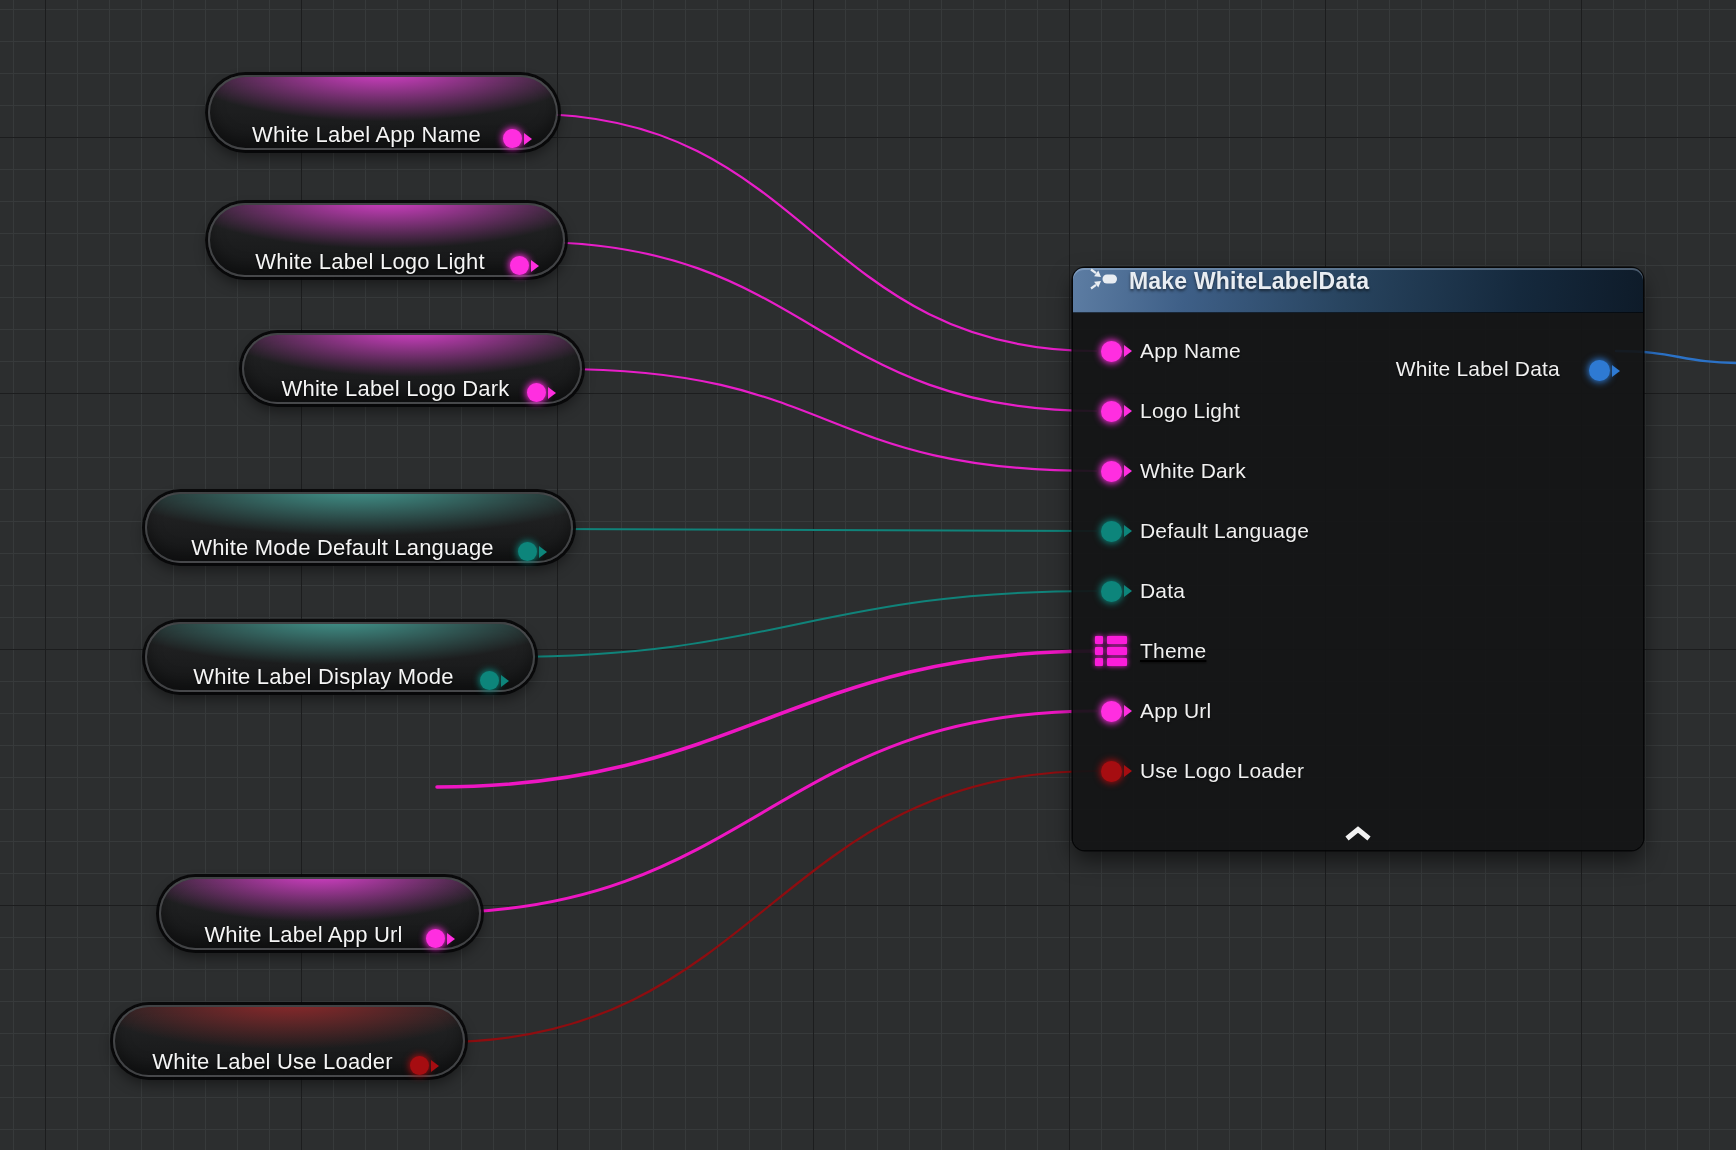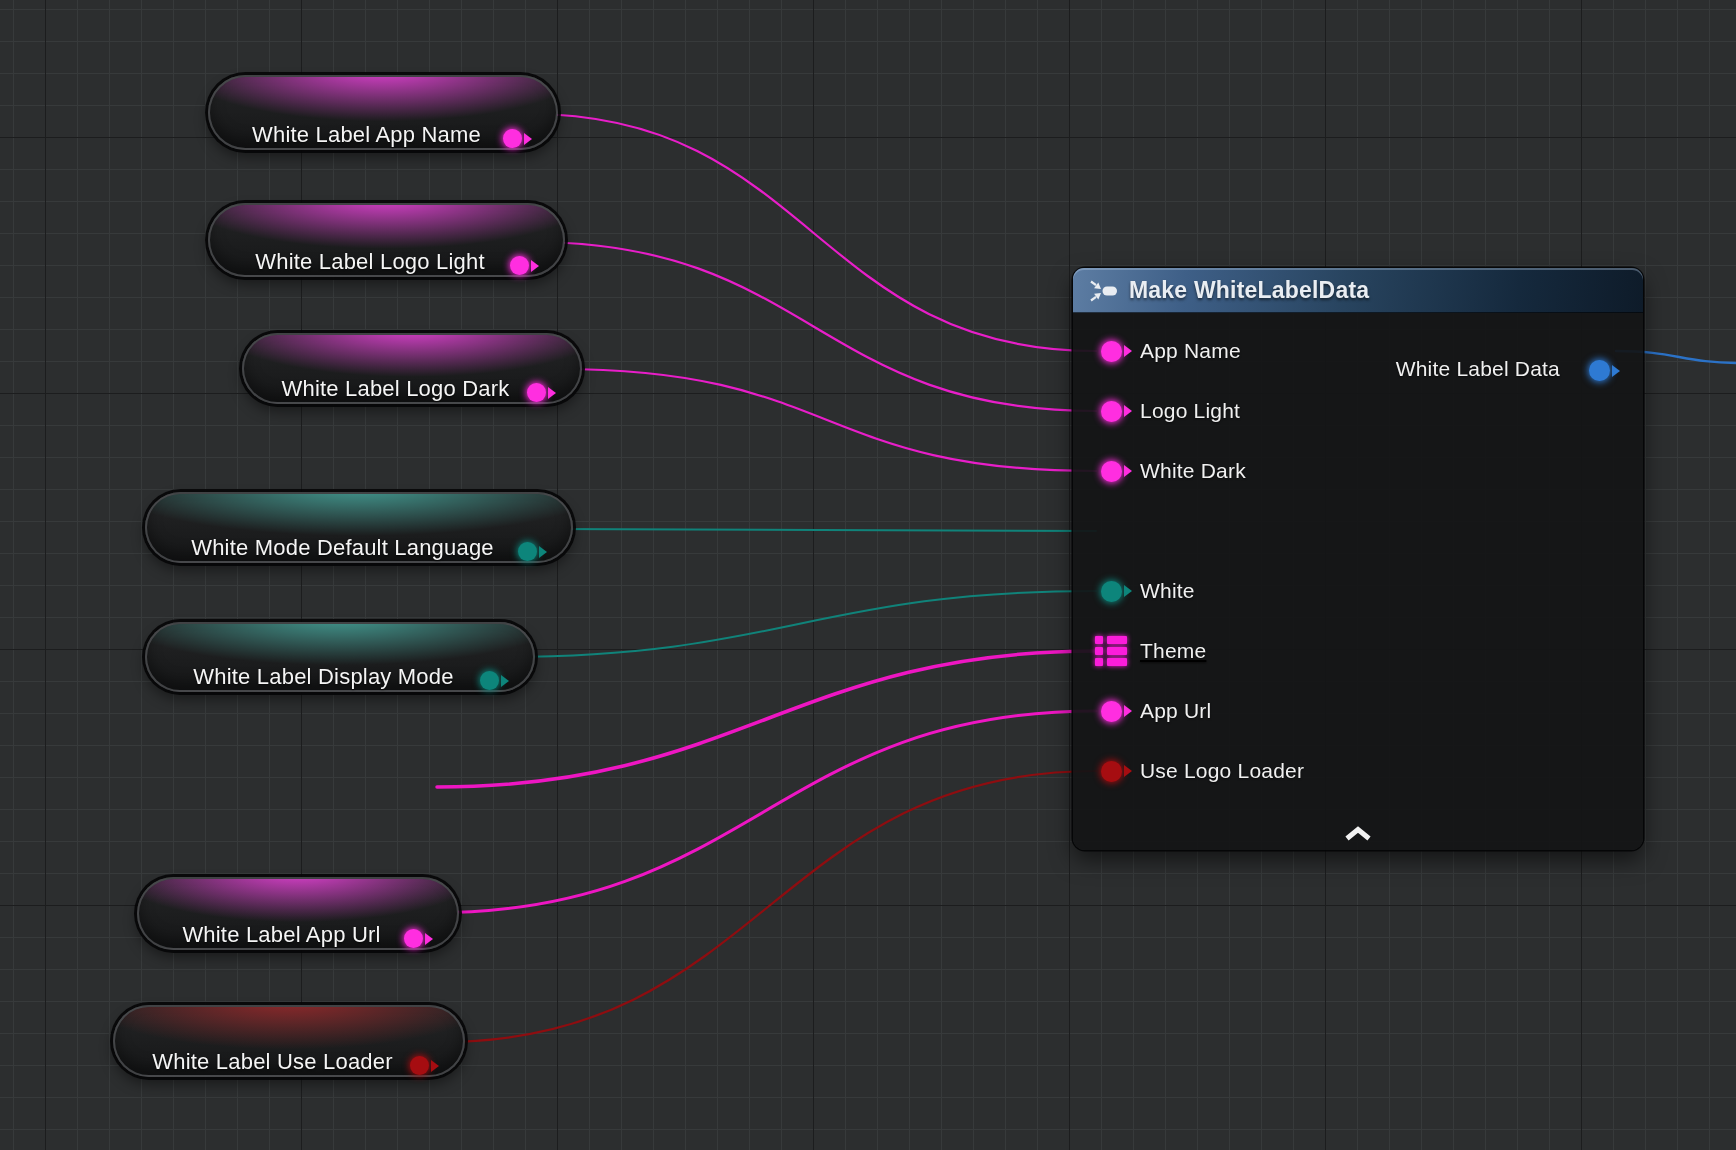--- a/index.html
+++ b/index.html
@@ -64,21 +64,21 @@
   .make-node{
     position:absolute;z-index:2;border-radius:12px;
     background:rgba(19,20,22,.93);
     box-shadow:0 0 0 1.5px rgba(4,5,6,.95), 0 10px 22px rgba(0,0,0,.55);
   }
   .make-header{
     position:absolute;left:0;top:0;right:0;height:45px;
     border-radius:11px 11px 0 0;
     background:linear-gradient(97deg,#5d7da3 0%,#3e5f87 20%,#28445f 48%,#15293d 78%,#0e1b29 100%);
     box-shadow:inset 0 2px 0 rgba(185,208,235,.35), inset 0 -1px 0 rgba(0,0,0,.6);
-    display:flex;align-items:center;padding:0 16px;gap:10px;
+    display:flex;align-items:flex-start;padding:0 16px;gap:10px;
   }
   .make-title{
     color:#e9edf2;font-size:23px;font-weight:bold;letter-spacing:.2px;
     text-shadow:0 2px 3px rgba(0,0,0,.55);white-space:nowrap;
   }
   .make-body{position:absolute;left:0;right:0;top:45px;bottom:0;}
   .in-row{
     position:absolute;left:28px;height:60px;
     display:flex;align-items:center;gap:18px;
   }
@@ -135,21 +135,21 @@
     <span class="pill-label">White Mode Default Language</span>
     <span class="pin" style="--c: #0d857b;"></span>
   </div>
 
   <div class="pill" style="left: 145px; top: 622px; width: 390px; height: 70px; --glow: #3f8e86;">
     <span class="pill-label">White Label Display Mode</span>
     <span class="pin" style="--c: #0d857b;"></span>
   </div>
 
 
-  <div class="pill" style="left: 137px; top: 877px; width: 322px; height: 73px; --glow: #c93dbd;">
+  <div class="pill" style="left: 159px; top: 877px; width: 322px; height: 73px; --glow: #c93dbd;">
     <span class="pill-label">White Label App Url</span>
     <span class="pin" style="--c: #ff2ee0;"></span>
   </div>
 
   <div class="pill" style="left: 113px; top: 1005px; width: 352px; height: 72px; --glow: #86282a;">
     <span class="pill-label">White Label Use Loader</span>
     <span class="pin" style="--c: #a60d11;"></span>
   </div>
 
   <div class="make-node" style="left:1073px;top:268px;width:570px;height:582px">
@@ -179,23 +179,27 @@
         <span class="row-label">App Name</span>
       </div>
       <div class="in-row" style="top:68px">
         <span class="pin" style="--c: #ff2ee0;"></span>
         <span class="row-label">Logo Light</span>
       </div>
       <div class="in-row" style="top:128px">
         <span class="pin" style="--c: #ff2ee0;"></span>
         <span class="row-label">White Dark</span>
       </div>
+      <div class="in-row" style="top:188px">
+        <span class="pin" style="--c: #0d857b;"></span>
+        <span class="row-label">Default Language</span>
+      </div>
       <div class="in-row" style="top:248px">
         <span class="pin" style="--c: #0d857b;"></span>
-        <span class="row-label">White</span>
+        <span class="row-label">Data</span>
       </div>
       <div class="in-row struct-row" style="top:308px">
         <span class="struct-pin" style="--c: #fb1ddb;">
           <i></i>
             <i></i>
             <i></i>
             <i></i>
             <i></i>
             <i></i>
         </span>

